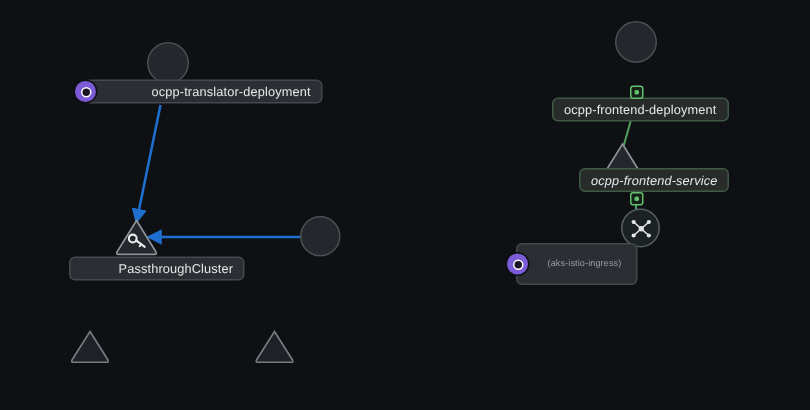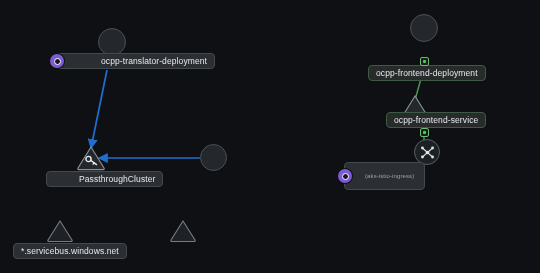--- a/index.html
+++ b/index.html
@@ -125,23 +125,20 @@
 
   <div class="circ" style="left:200px;top:144px;width:27px;height:27px;"></div>
 
 
   <div class="tri" style="left:46px;top:219px;">
     <svg width="28" height="24" viewBox="0 0 28 24">
       <path d="M14,2 L26,21 Q26.7,22.5 25,22.5 L3,22.5 Q1.3,22.5 2,21 Z" fill="#1e2226" stroke="#767d82" stroke-width="1.1"></path>
     </svg>
   </div>
 
-  <div class="pill" style="left:13px;top:243px;">
-    <span class="main">*.servicebus.windows.net</span>
-  </div>
 
   <div class="tri" style="left:169px;top:219px;">
     <svg width="28" height="24" viewBox="0 0 28 24">
       <path d="M14,2 L26,21 Q26.7,22.5 25,22.5 L3,22.5 Q1.3,22.5 2,21 Z" fill="#1e2226" stroke="#767d82" stroke-width="1.1"></path>
     </svg>
   </div>
 
 
   <div class="circ" style="left:410px;top:14px;width:28px;height:28px;"></div>
 
@@ -152,21 +149,21 @@
   <div class="lock" style="left:420px;top:57px;">
       <b></b>
     </div>
 
   <div class="tri" style="left:400px;top:94px;">
     <svg width="30" height="26" viewBox="0 0 30 26">
       <path d="M15,2 L28,23 Q28.8,24.6 27,24.6 L3,24.6 Q1.2,24.6 2,23 Z" fill="#24282c" stroke="#8d9499" stroke-width="1.1"></path>
     </svg>
   </div>
 
-  <div class="pill green" style="left:386px;top:112px;">
+  <div class="pill green" style="left:386px;top:112px;font-style:italic;">
     <span class="main">ocpp-frontend-service</span>
   </div>
 
   <div class="lock" style="left:420px;top:128px;">
       <b></b>
     </div>
 
   <div class="mesh" style="left:414px;top:139px;">
     <svg width="15" height="15" viewBox="0 0 16 16">
       <g stroke="#e2e6e8" stroke-width="1.1">

